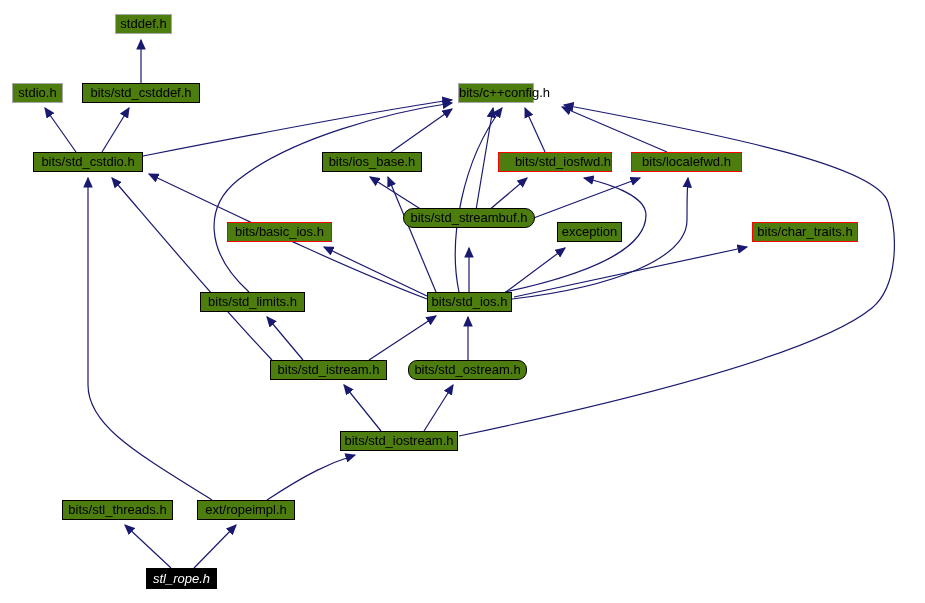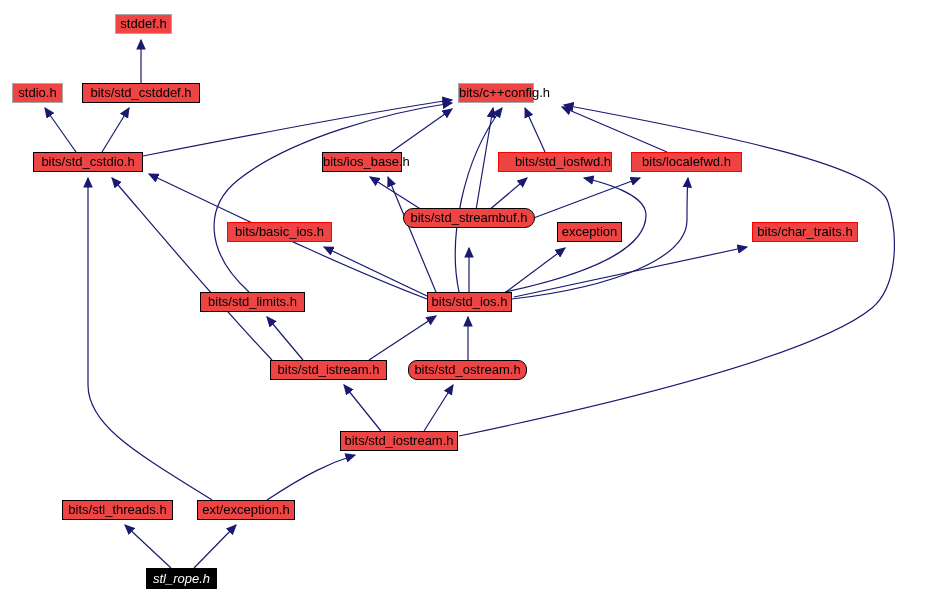--- a/index.html
+++ b/index.html
@@ -1,20 +1,20 @@
 <!DOCTYPE html>
 <html><head>
 <meta charset="utf-8">
 <style>
   html,body{margin:0;padding:0;background:#ffffff;}
   #canvas{position:relative;width:925px;height:603px;background:#ffffff;overflow:hidden;
           font-family:"Liberation Sans", sans-serif;}
   #edges{position:absolute;left:0;top:0;width:925px;height:603px;}
   .node{position:absolute;height:20px;box-sizing:border-box;border:1px solid #000000;
-        background:#ef4444;color:#000000;font-size:13px;line-height:18px;text-align:center;
+        background:#4d7c0f;color:#000000;font-size:13px;line-height:18px;text-align:center;
         white-space:nowrap;z-index:2;}
   .node.external{border-color:#a8a8a8;}
   .node.truncated{border-color:#ff0000;}
   .node.root{background:#000000;color:#ffffff;border-color:#000000;height:21px;line-height:19px;}
   .edge{fill:none;stroke:#191970;stroke-width:1.2;}
 </style>
 </head>
 <body>
 
 <div id="canvas">
@@ -57,29 +57,29 @@
     <path class="edge" marker-end="url(#arrow)" d="M267,500 C308,473 330,463 355,455"></path>
     <path class="edge" marker-end="url(#arrow)" d="M171,568 L125,525"></path>
     <path class="edge" marker-end="url(#arrow)" d="M194,568 L236,525"></path>
   </svg>
 
   <div class="node external" style="left:115px;top:14px;width:57px;">stddef.h</div>
   <div class="node external" style="left:12px;top:83px;width:51px;">stdio.h</div>
   <div class="node" style="left:82px;top:83px;width:118px;">bits/std_cstddef.h</div>
   <div class="node external" style="left:458px;top:83px;width:76px;">bits/c++config.h</div>
   <div class="node" style="left:33px;top:152px;width:110px;">bits/std_cstdio.h</div>
-  <div class="node" style="left:322px;top:152px;width:80px;">bits/ios_base.h</div>
+  <div class="node" style="left:322px;top:152px;width:100px;">bits/ios_base.h</div>
   <div class="node truncated" style="left:498px;top:152px;width:114px;text-align:right;">bits/std_iosfwd.h</div>
   <div class="node truncated" style="left:631px;top:152px;width:111px;">bits/localefwd.h</div>
   <div class="node truncated" style="left:227px;top:222px;width:105px;">bits/basic_ios.h</div>
   <div class="node" style="left:403px;top:208px;width:132px;border-radius:10px;">bits/std_streambuf.h</div>
   <div class="node" style="left:557px;top:222px;width:65px;">exception</div>
   <div class="node truncated" style="left:752px;top:222px;width:106px;">bits/char_traits.h</div>
   <div class="node" style="left:200px;top:292px;width:105px;">bits/std_limits.h</div>
   <div class="node" style="left:427px;top:292px;width:85px;">bits/std_ios.h</div>
   <div class="node" style="left:270px;top:360px;width:117px;">bits/std_istream.h</div>
   <div class="node" style="left:408px;top:360px;width:119px;border-radius:9px;">bits/std_ostream.h</div>
   <div class="node" style="left:340px;top:431px;width:118px;">bits/std_iostream.h</div>
   <div class="node" style="left:62px;top:500px;width:111px;">bits/stl_threads.h</div>
-  <div class="node" style="left:197px;top:500px;width:98px;">ext/exception.h</div>
+  <div class="node" style="left:197px;top:500px;width:98px;">ext/ropeimpl.h</div>
   <div class="node root" style="left:146px;top:568px;width:71px;font-style:italic;">stl_rope.h</div>
 
 </div>
 
 </body></html>

